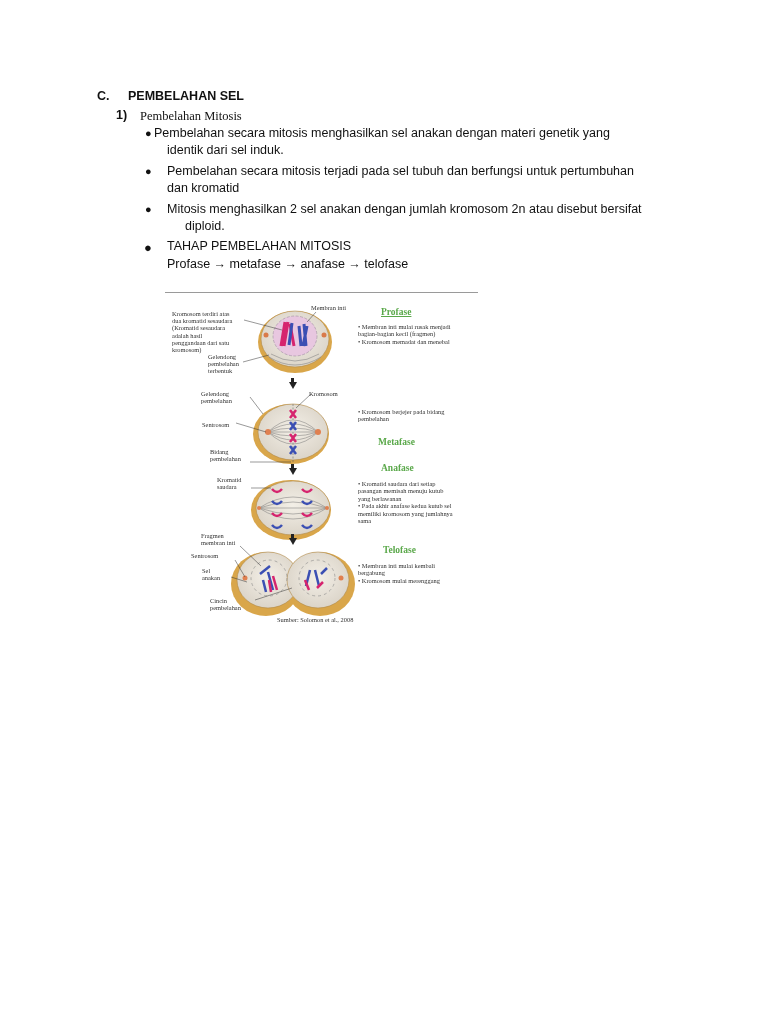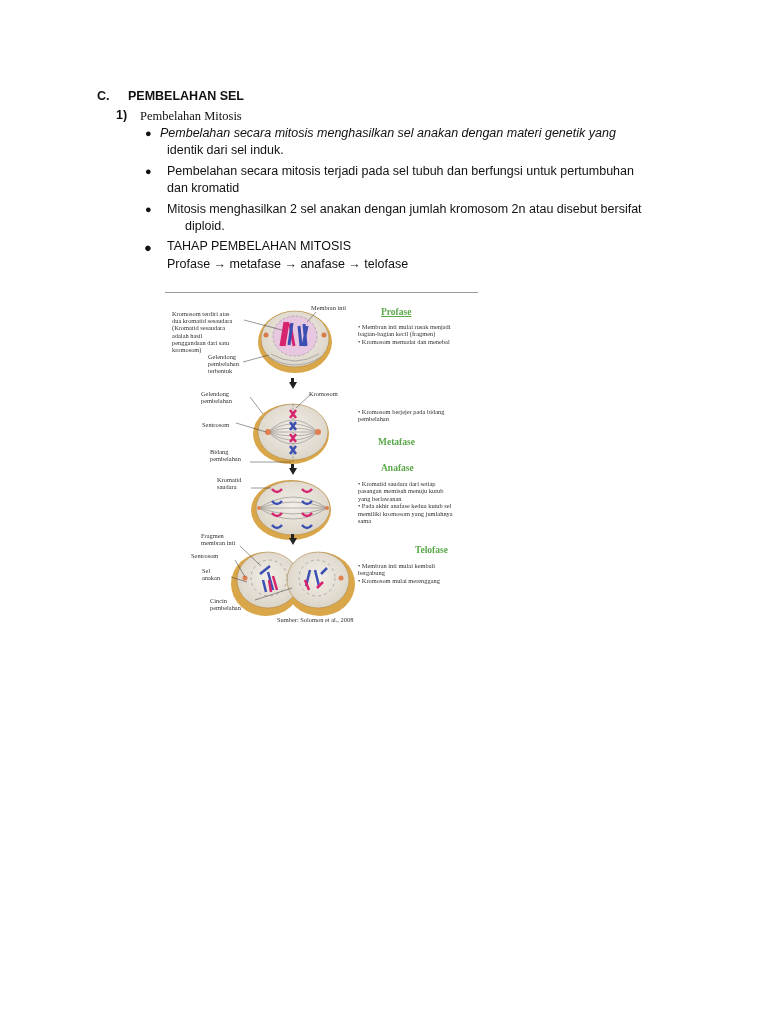--- a/index.html
+++ b/index.html
@@ -23,21 +23,21 @@
 
 <div class="doc-text">
 
   <span class="line bold" style="left:97px; top:89px;">C.</span>
   <span class="line bold" style="left:128px; top:89px;">PEMBELAHAN SEL</span>
 
   <span class="line" style="left:116px; top:108px; font-weight:bold;">1)</span>
   <span class="line" style="left:140px; top:109px;font-family:Liberation Serif, serif;">Pembelahan Mitosis</span>
 
   <span class="bullet" style="left:145px; top:126px;">●</span>
-  <span class="line" style="left:160px; top:126px;font-style:italic;">Pembelahan secara mitosis menghasilkan sel anakan dengan materi genetik yang</span>
+  <span class="line" style="left:154px; top:126px;">Pembelahan secara mitosis menghasilkan sel anakan dengan materi genetik yang</span>
   <span class="line" style="left:167px; top:143px;">identik dari sel induk.</span>
 
   <span class="bullet" style="left:145px; top:164px;">●</span>
   <span class="line" style="left:167px; top:164px;">Pembelahan secara mitosis terjadi pada sel tubuh dan berfungsi untuk  pertumbuhan</span>
   <span class="line" style="left:167px; top:181px;">dan kromatid</span>
 
   <span class="bullet" style="left:145px; top:202px;">●</span>
   <span class="line" style="left:167px; top:202px;">Mitosis menghasilkan 2 sel anakan dengan jumlah kromosom 2n atau disebut bersifat</span>
   <span class="line" style="left:167px; top:219px;margin-left:18px;">diploid.</span>
 
@@ -207,21 +207,21 @@
   </div>
   <div class="lbl" style="left:26px; top:262px;">Sentrosom</div>
   <div class="lbl" style="left:37px; top:277px;">
     <div>Sel</div>
     <div>anakan</div>
   </div>
   <div class="lbl" style="left:45px; top:307px;">
     <div>Cincin</div>
     <div>pembelahan</div>
   </div>
-  <div class="phase-title" style="left:218px; top:255px;margin-left:32px;">Telofase</div>
+  <div class="phase-title" style="left:218px; top:255px;">Telofase</div>
   <div class="phase-desc" style="left:193px; top:272px;">
     <div>• Membran inti mulai kembali</div>
     <div>  bergabung</div>
     <div>• Kromosom mulai merenggang</div>
   </div>
 
   <div class="source" style="left:112px; top:326px;">Sumber: Solomon et al., 2008</div>
 </div>
 
 </body></html>

